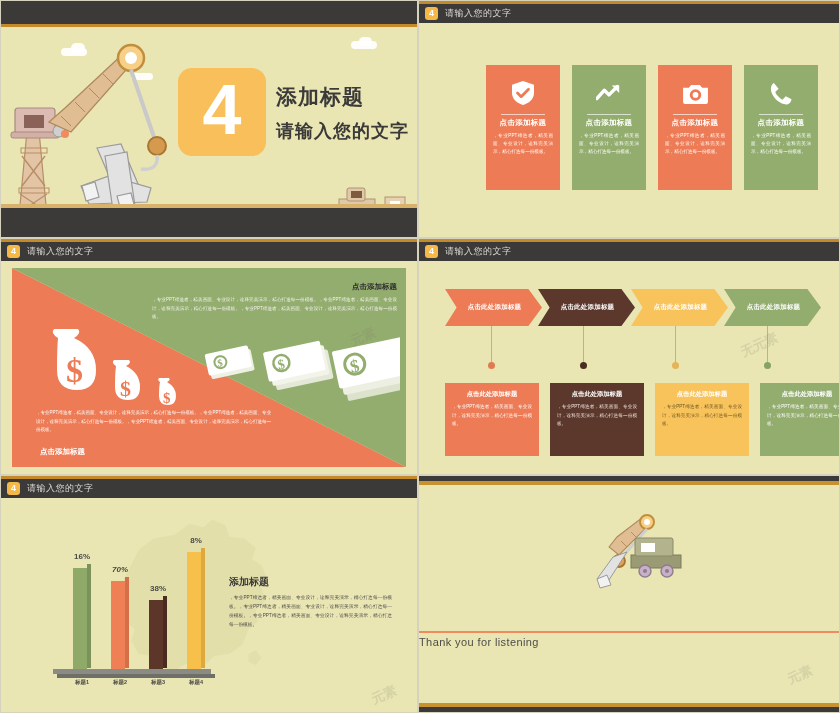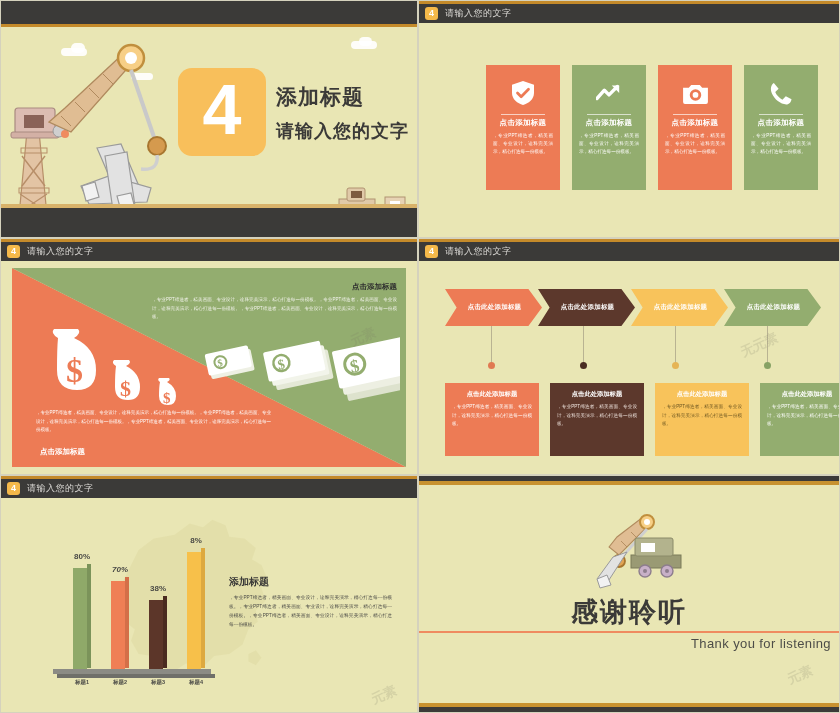--- a/index.html
+++ b/index.html
@@ -119,21 +119,21 @@
   .plinth2 { position:absolute; left:56px; bottom:34px; width:158px; height:4px; background:#6f6f69; }
   .chtit { position:absolute; left:228px; top:77px; font-size:10px; font-weight:bold; color:#3b3a38;}
   .chtxt { position:absolute; left:228px; top:95px; width:163px; font-size:4.7px; line-height:1.95; color:#4a4a46; text-align:justify;}
 
   
   .s6 { background:#e9e6b4; }
   .s6 .tbar { position:absolute; left:0; right:0; top:0; height:9px; background:#3b3a38; border-bottom:4px solid #c8922f;}
   .s6 .bbar { position:absolute; left:0; right:0; bottom:0; height:9px; background:#3b3a38; border-top:4px solid #c8922f;}
   .s6 .rule { position:absolute; left:0; right:0; top:155px; height:1.5px; background:#ef8b5f; }
   .s6 .thx { position:absolute; left:0; right:0; top:118px; text-align:center; font-size:27px; font-weight:bold; color:#3b3a38; letter-spacing:2px;}
-  .s6 .eng { position:absolute; left:0; right:8px; top:160px; text-align:right; font-size:13px; color:#4d4d48; letter-spacing:.4px;}
+  .s6 .eng { position:absolute; left:0; right:8px; top:160px; text-align:left; font-size:11px; color:#4d4d48; letter-spacing:.4px;}
   .s6 .crane { position:absolute; left:50%; top:35px; transform:translateX(-50%); }
   .wm { position:absolute; font-size:13px; color:rgba(120,120,100,.18); transform:rotate(-25deg); pointer-events:none; font-weight:bold;}
 </style>
 </head>
 <body>
 
 <div class="grid">
 
   <div class="slide s1">
     <div class="topbar"></div>
@@ -386,21 +386,21 @@
         <svg class="map-bg" viewBox="0 0 200 185">
           <path fill="#dcd79e" d="M34 38 l16 -12 22 -4 16 -12 14 4 10 -8 14 6 4 12 16 2 12 10 -4 12 10 6 6 14 -6 10 4 14 -10 10 2 12 -10 8 -6 16 -14 10 -16 2 -12 12 -18 -4 -12 8 -14 -4 -10 -12 -14 -2 -8 -14 4 -12 -12 -10 -4 -16 8 -14 -4 -12z"></path>
           <path fill="#dcd79e" d="M150 148 l8 -4 6 8 -6 8 -8 -4z"></path>
         </svg>
 
         <div class="bars">
 
           <div class="bar" style="left:12px;height:104px;">
             <div class="face" style="height:104px;background:#8fa969;"></div>
             <div class="side" style="height:104px;background:#7b935a;"></div>
-            <div class="lbl" style="top:-16px;">80%</div>
+            <div class="lbl" style="top:-16px;">16%</div>
             <div class="xlbl">标题1</div>
           </div>
 
           <div class="bar" style="left:50px;height:91px;">
             <div class="face" style="height:91px;background:#ef7f55;"></div>
             <div class="side" style="height:91px;background:#d46f48;"></div>
             <div class="lbl" style="top:-16px;font-style:italic;">70%</div>
             <div class="xlbl">标题2</div>
           </div>
 
@@ -442,19 +442,18 @@
       <polygon points="28,68 38,64 42,74 31,77" fill="#f2f2f2" stroke="#9a9a9a" stroke-width="1"></polygon>
       <rect x="62" y="44" width="50" height="13" fill="#9a9a74" stroke="#7a7a58" stroke-width="1"></rect>
       <rect x="66" y="27" width="38" height="18" rx="2" fill="#b3b38d" stroke="#8a8a68" stroke-width="1"></rect>
       <rect x="72" y="32" width="14" height="9" fill="#fff"></rect>
       <circle cx="76" cy="60" r="6" fill="#c8b0c8" stroke="#8d7d8d" stroke-width="1.4"></circle>
       <circle cx="98" cy="60" r="6" fill="#c8b0c8" stroke="#8d7d8d" stroke-width="1.4"></circle>
       <circle cx="76" cy="60" r="2" fill="#8d7d8d"></circle>
       <circle cx="98" cy="60" r="2" fill="#8d7d8d"></circle>
     </svg>
     <div class="rule"></div>
-    <div class="thx">感谢聆听</div>
     <div class="eng">Thank you for listening</div>
     <div class="bbar"></div>
     <div class="wm" style="right:26px;bottom:28px;">元素</div>
   </div>
 
 </div>
 
 </body></html>

